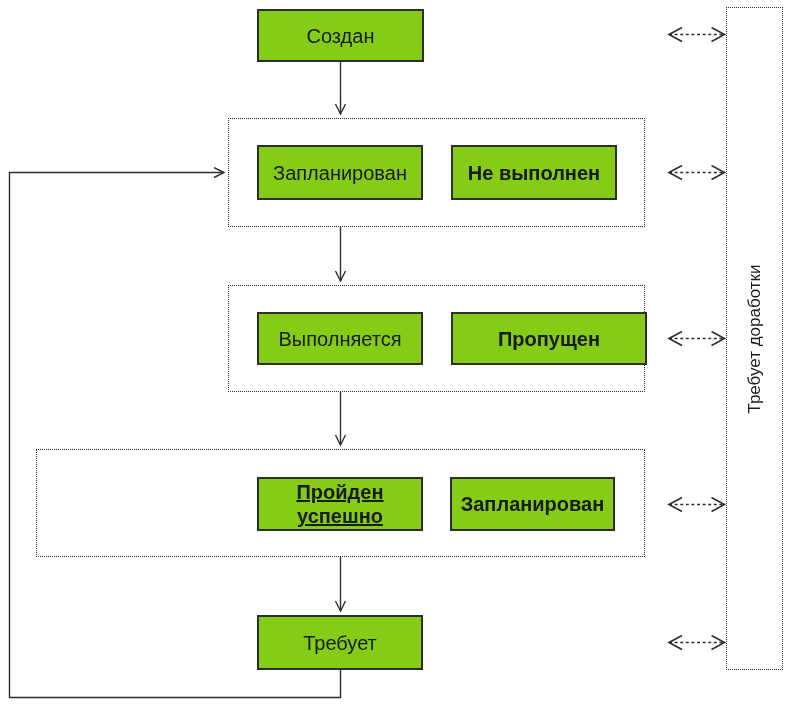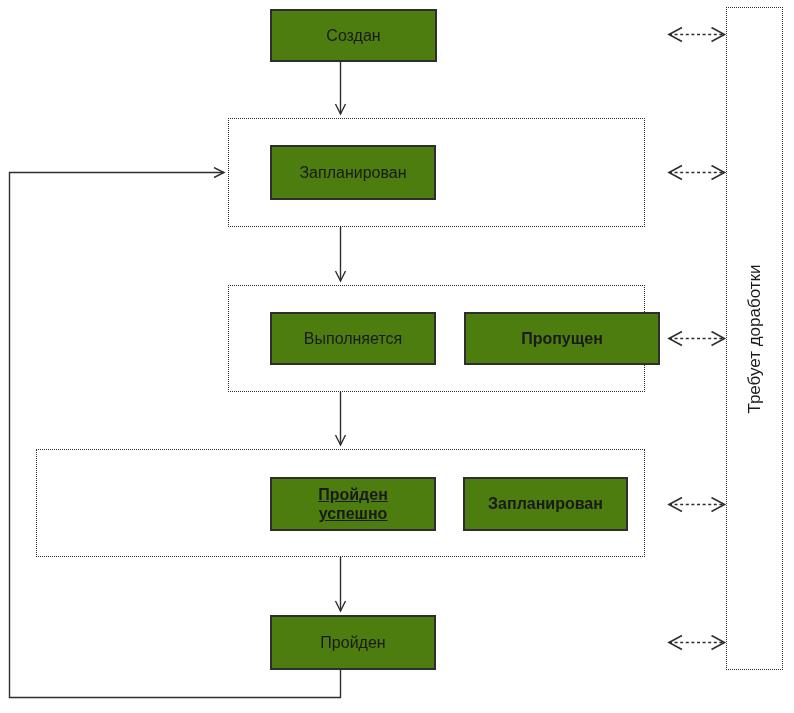--- a/index.html
+++ b/index.html
@@ -15,28 +15,27 @@
     background: #ffffff;
     overflow: hidden;
   }
   svg.connectors {
     position: absolute; left: 0; top: 0;
     width: 794px; height: 713px;
   }
   .node {
     position: absolute;
     border: 2px solid #2e2e2e;
-    background: #4d7c0f;
+    background: #84cc16;
     display: flex; align-items: center; justify-content: center;
     text-align: center;
-    font-size: 16px;
+    font-size: 20px;
     line-height: 1.2;
     color: #1a1a1a;
     z-index: 2;
-    margin-left: 13px;
   }
   .node.bold { font-weight: bold; }
   .node .lbl { display: block; }
   .node.narrow-text .lbl { max-width: 105px; text-decoration: underline; }
   .group {
     position: absolute;
     border: 1.5px dotted #2e2e2e;
     background: transparent;
     z-index: 1;
   }
@@ -89,36 +88,39 @@
   <div class="group" style="left:228px; top:285px; width:417px; height:107px"></div>
   <div class="group" style="left:36px; top:449px; width:609px; height:108px"></div>
 
   <div class="node" style="left:257px; top:9px; width:167px; height:53px">
     <span class="lbl">Создан</span>
   </div>
 
   <div class="node" style="left:257px; top:145px; width:166px; height:55px">
     <span class="lbl">Запланирован</span>
   </div>
+  <div class="node bold" style="left:451px; top:145px; width:166px; height:55px">
+    <span class="lbl">Не выполнен</span>
+  </div>
 
   <div class="node" style="left:257px; top:312px; width:166px; height:53px">
     <span class="lbl">Выполняется</span>
   </div>
   <div class="node bold" style="left:451px; top:312px; width:196px; height:53px">
     <span class="lbl">Пропущен</span>
   </div>
 
   <div class="node bold narrow-text" style="left:257px; top:477px; width:166px; height:54px">
     <span class="lbl">Пройден успешно</span>
   </div>
   <div class="node bold" style="left:450px; top:477px; width:165px; height:54px">
     <span class="lbl">Запланирован</span>
   </div>
 
   <div class="node" style="left:257px; top:615px; width:166px; height:55px">
-    <span class="lbl">Пройден</span>
+    <span class="lbl">Требует</span>
   </div>
 
   <div class="rework-panel" style="left:726px; top:7px; width:57px; height:663px">
     <span class="vlbl">Требует доработки</span>
   </div>
 
 </div>
 
 </body></html>

